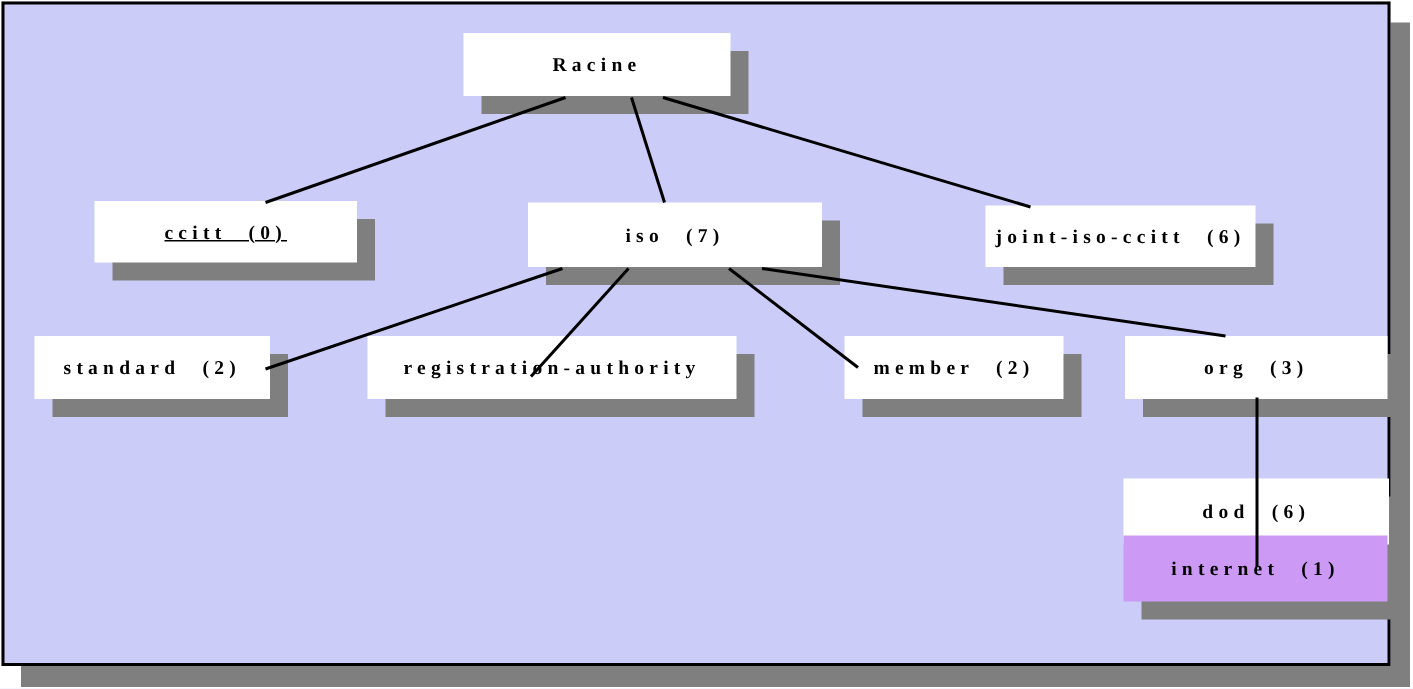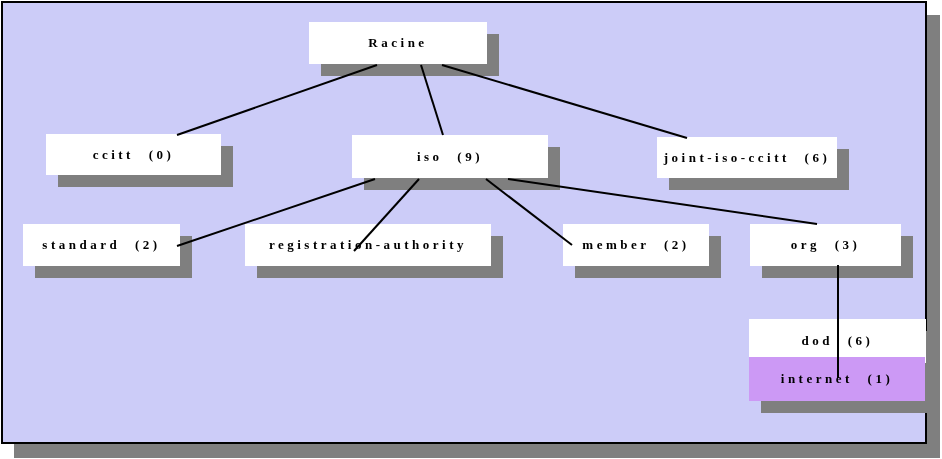--- a/index.html
+++ b/index.html
@@ -23,39 +23,39 @@
 </head>
 <body>
 
 <div id="stage">
   <div id="frame">
 
     <div id="nodes">
         <div class="node" style="left: 306px; top: 19px; width: 178px; height: 42px;">
           <span class="lbl">Racine</span>
         </div>
-        <div class="node" style="left: 43px; top: 131px; width: 175px; height: 41px;">
+        <div class="node" style="left: 60px; top: 131px; width: 175px; height: 41px; text-decoration: underline;">
           <span class="lbl">ccitt (0)</span>
         </div>
         <div class="node" style="left: 349px; top: 132px; width: 196px; height: 43px;">
-          <span class="lbl">iso (9)</span>
+          <span class="lbl">iso (7)</span>
         </div>
         <div class="node" style="left: 654px; top: 134px; width: 180px; height: 41px;">
           <span class="lbl">joint-iso-ccitt (6)</span>
         </div>
         <div class="node" style="left: 20px; top: 221px; width: 157px; height: 42px;">
           <span class="lbl">standard (2)</span>
         </div>
         <div class="node" style="left: 242px; top: 221px; width: 246px; height: 42px;">
           <span class="lbl">registration-authority</span>
         </div>
         <div class="node" style="left: 560px; top: 221px; width: 146px; height: 42px; text-align: center;">
           <span class="lbl">member (2)</span>
         </div>
-        <div class="node" style="left: 747px; top: 221px; width: 151px; height: 42px;">
+        <div class="node" style="left: 747px; top: 221px; width: 175px; height: 42px;">
           <span class="lbl">org (3)</span>
         </div>
         <div class="node" style="left: 746px; top: 284px; width: 177px; height: 44px; margin-top: 32px;">
           <span class="lbl">dod (6)</span>
         </div>
         <div class="node" style="left: 746px; top: 354px; width: 176px; height: 44px; background: rgb(204, 153, 245);">
           <span class="lbl">internet (1)</span>
         </div>
       </div>
 

